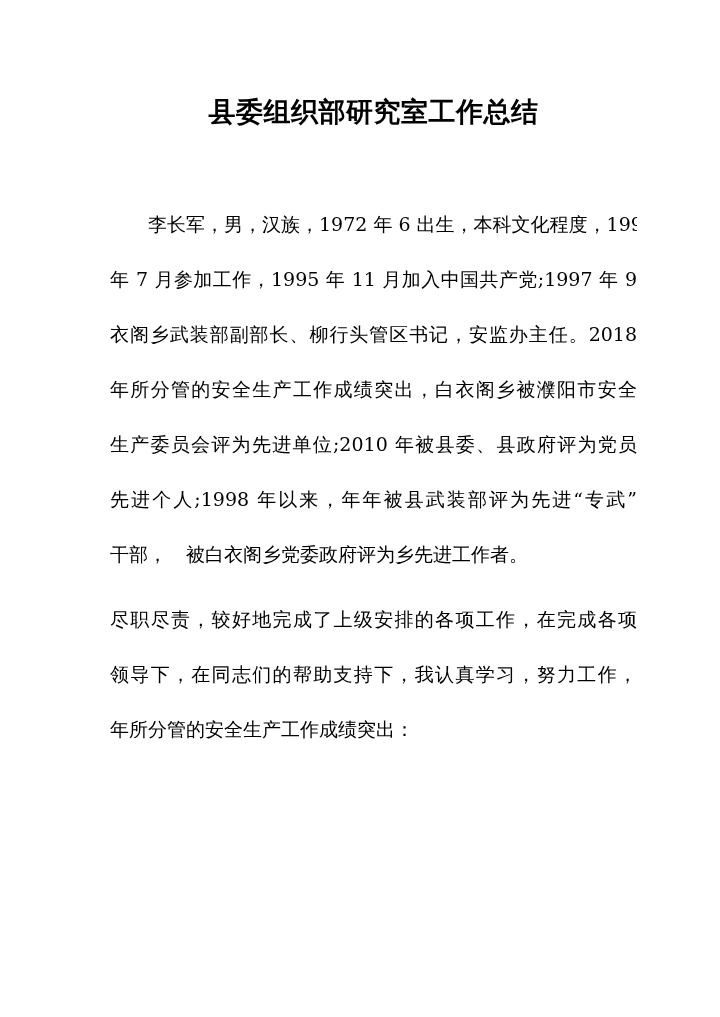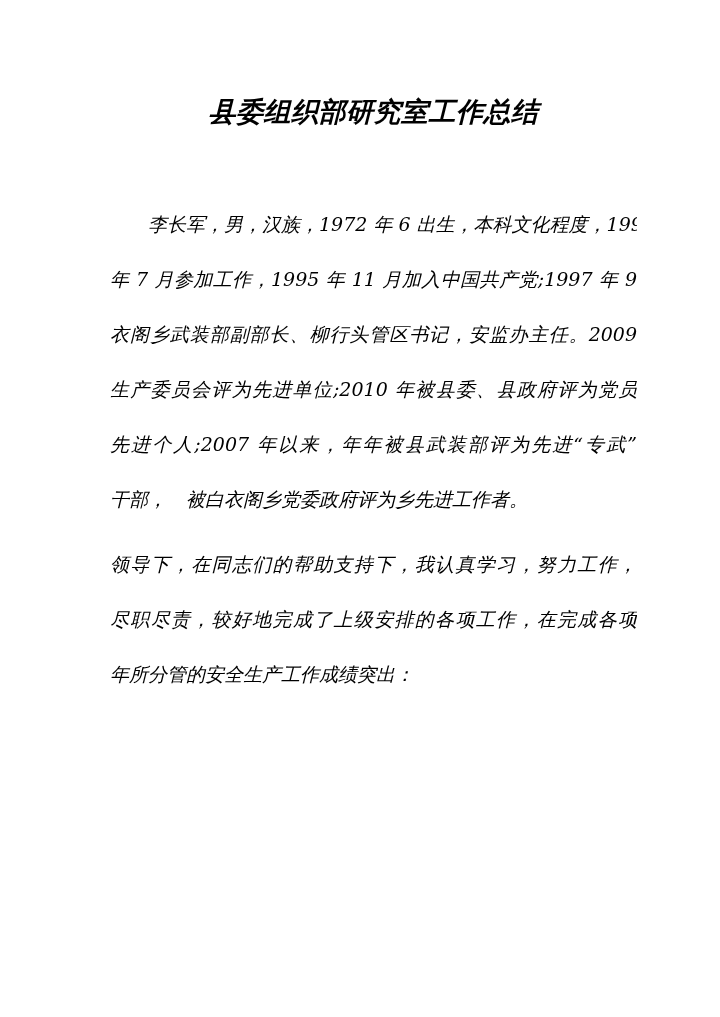--- a/index.html
+++ b/index.html
@@ -11,21 +11,20 @@
     .page {
       position: relative;
       width: 720px;
       height: 798px;
       margin: 0 auto;
       background: #ffffff;
       color: #000000;
       padding: 94px 83px 0 110px;
       overflow: hidden;
       font-family: "DejaVu Serif", "Liberation Serif", serif;
-      font-style: italic;
     }
 
     .doc-title {
       font-family: "DejaVu Sans", "Liberation Sans", sans-serif;
       font-weight: bold;
       font-size: 27px;
       line-height: 36px;
       text-align: center;
       letter-spacing: 0.5px;
       color: #000000;
@@ -61,25 +60,26 @@
 </head>
 <body>
 
 <div class="page">
 
   <h1 class="doc-title">县委组织部研究室工作总结</h1>
 
   <div class="paragraph paragraph-1">
     <span class="text-line indent">李长军，男，汉族，1972 年 6 出生，本科文化程度，1992</span>
     <span class="text-line">年 7 月参加工作，1995 年 11 月加入中国共产党;1997 年 9</span>
-    <span class="text-line">衣阁乡武装部副部长、柳行头管区书记，安监办主任。2009</span>
+    <span class="text-line">衣阁乡武装部副部长、柳行头管区书记，安监办主任。2018</span>
+    <span class="text-line">年所分管的安全生产工作成绩突出，白衣阁乡被濮阳市安全</span>
     <span class="text-line">生产委员会评为先进单位;2010 年被县委、县政府评为党员</span>
-    <span class="text-line">先进个人;2007 年以来，年年被县武装部评为先进“专武”</span>
+    <span class="text-line">先进个人;1998 年以来，年年被县武装部评为先进“专武”</span>
     <span class="text-line last">干部，　被白衣阁乡党委政府评为乡先进工作者。</span>
   </div>
 
   <div class="paragraph paragraph-2">
+    <span class="text-line">尽职尽责，较好地完成了上级安排的各项工作，在完成各项</span>
     <span class="text-line">领导下，在同志们的帮助支持下，我认真学习，努力工作，</span>
-    <span class="text-line">尽职尽责，较好地完成了上级安排的各项工作，在完成各项</span>
     <span class="text-line last">年所分管的安全生产工作成绩突出：</span>
   </div>
 
 </div>
 
 </body></html>

